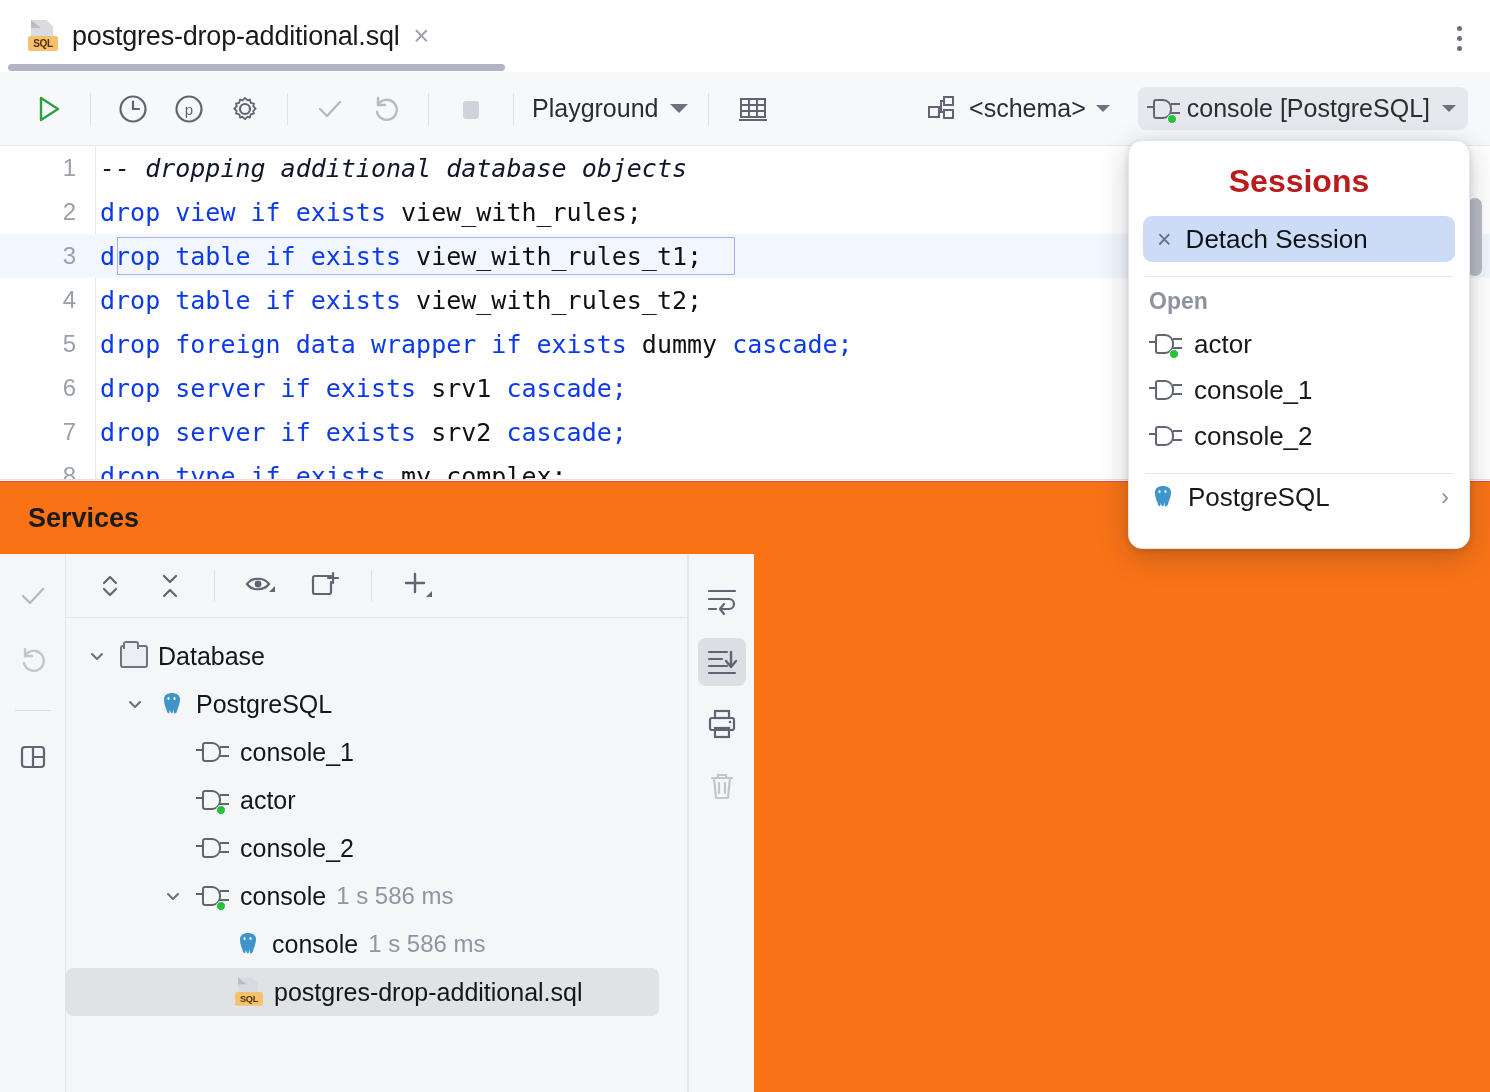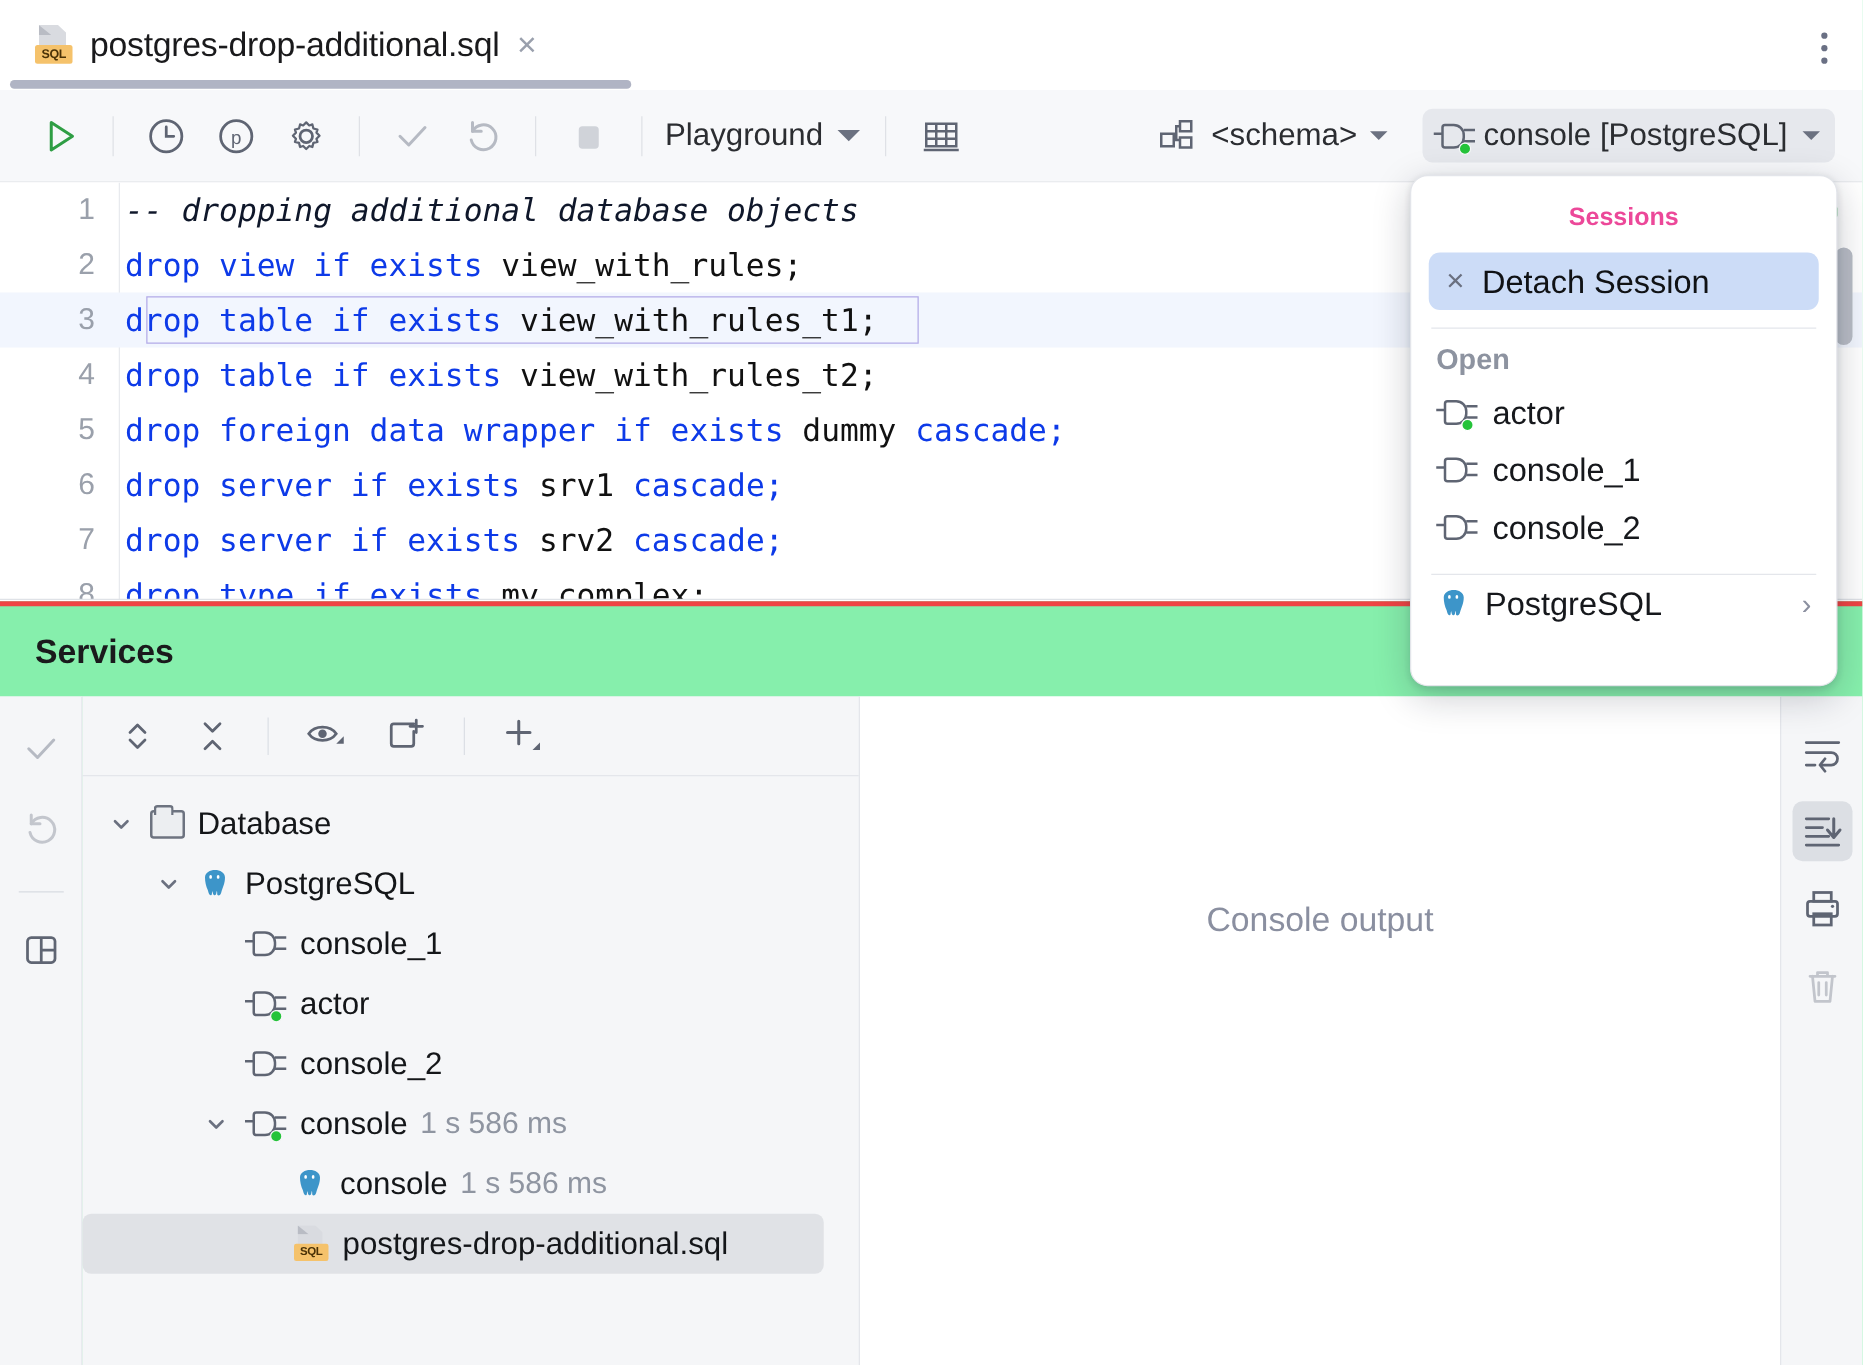--- a/index.html
+++ b/index.html
@@ -124,21 +124,21 @@
   }
 
   
   .popup {
     position: absolute; left: 1128px; top: 140px; width: 342px; height: 409px;
     background: #ffffff; border-radius: 14px;
     box-shadow: 0 8px 30px rgba(20,25,40,.22), 0 2px 6px rgba(20,25,40,.12);
     border: 1px solid #e3e5ea; z-index: 40; padding: 0 14px;
   }
   .popup-title {
-    text-align: center; font-size: 20px; font-weight: 700; color: #ec4899;
+    text-align: center; font-size: 32px; font-weight: 700; color: #b91c1c;
     padding: 22px 0 16px;
   }
   .popup-hl {
     display: flex; align-items: center; gap: 14px; height: 46px;
     background: #ccdcf7; border-radius: 9px; padding: 0 14px; cursor: pointer;
   }
   .popup-hl .x {
     font-size: 25px; color: #6a7080; line-height: 1; font-family: "Liberation Sans", sans-serif;
   }
   .popup-hl .t { font-size: 26px; color: #101215; }
@@ -148,21 +148,21 @@
     display: flex; align-items: center; gap: 11px; height: 46px; padding: 0 6px; cursor: pointer;
   }
   .popup-row .t { font-size: 26px; color: #16181c; }
   .popup-row .caret { margin-left: auto; color: #8b90a0; font-size: 23px; }
   .popup .plugicon .dot { border-color: #ffffff; }
   .elephant { width: 28px; height: 28px; flex: 0 0 28px; }
 
   
   .services {
     position: absolute; left: 0; top: 481px; width: 1490px; height: 611px;
-    background: #86efac; border-top: 4px solid #ef4444;
+    background: #f97316; border-top: 1px solid #ef4444;
   }
   .svc-header {
     position: relative; height: 72px; display: flex; align-items: center; padding: 0 28px;
   }
   .svc-title { font-size: 27px; font-weight: 700; color: #1a1a1c; }
   .svc-hdr-right { position: absolute; right: 22px; top: 24px; display: flex; align-items: center; gap: 26px; }
   .kebab-h { display: flex; flex-direction: column; gap: 4px; cursor: pointer; }
   .kebab-h i { width: 5px; height: 5px; border-radius: 50%; background: #656b7c; display: block; }
   .minimize { width: 28px; height: 3px; background: #565c6b; border-radius: 2px; cursor: pointer; }
 
@@ -571,23 +571,20 @@
               <span class="sqlicon" style="transform: scale(0.92); transform-origin: center center;">
                 <span class="pg"></span>
                 <span class="fold"></span>
                 <span class="lbl">SQL</span>
               </span>
               <span class="label">postgres-drop-additional.sql</span>
             </div>
           </div>
       </div>
 
-      <div class="console-area">
-        <div class="console-placeholder">Console output</div>
-      </div>
 
       <div class="rightrail">
         <span class="rr-btn">
           <svg width="34" height="32" viewBox="0 0 34 32">
               <path d="M4 7 H30 M4 15 H24 a5 5 0 0 1 0 10 H16 M4 25 H11" fill="none" stroke="#5f6573" stroke-width="2.2" stroke-linecap="round"></path>
               <path d="M19 20 L15 25 L19 30" fill="none" stroke="#5f6573" stroke-width="2.2" stroke-linecap="round" stroke-linejoin="round"></path>
             </svg>
         </span>
         <span class="rr-btn active">
           <svg width="34" height="32" viewBox="0 0 34 32">

